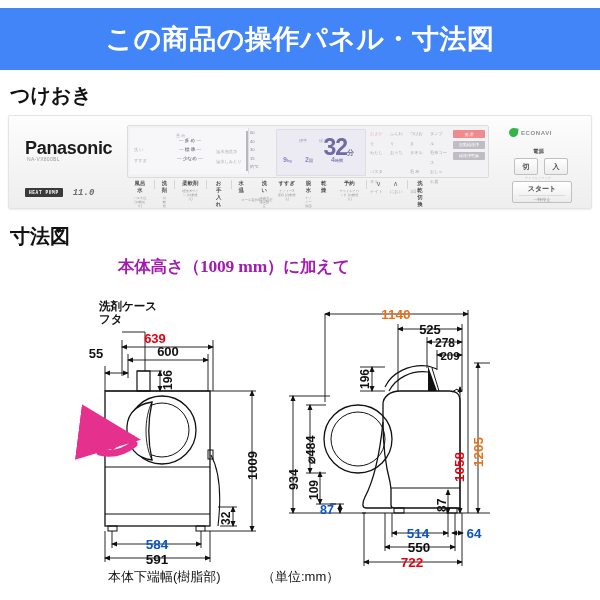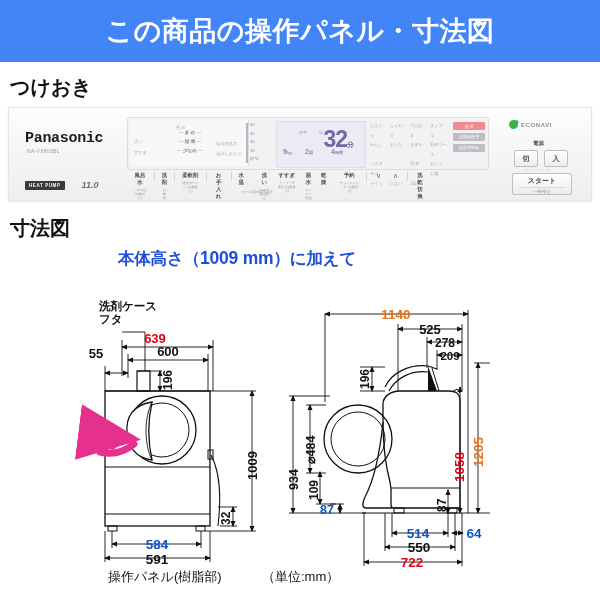--- a/index.html
+++ b/index.html
@@ -7,21 +7,21 @@
     width:600px;height:600px;overflow:hidden;
     background:#ffffff;
     font-family:"Liberation Sans","DejaVu Sans",sans-serif;
     color:#111;
     position:relative;
   }
   
   .header{
     height:62px;
     background:#4285f8;
-    display:flex;align-items:center;justify-content:center;
+    display:flex;align-items:center;justify-content:center;margin-top:8px;
   }
   .header-title{
     color:#ffffff;
     font-size:27px;
     font-weight:700;
     letter-spacing:0.5px;
     line-height:1;
   }
   
   .section-label{
@@ -34,29 +34,29 @@
     height:92px;
     position:relative;
     background:linear-gradient(180deg,#fdfdfd 0%, #f6f6f6 45%, #eeeeee 100%);
     border:1px solid #e4e4e4;
     border-radius:2px;
     box-shadow:0 1px 2px rgba(0,0,0,.08);
     overflow:hidden;
   }
   .brand{
     position:absolute;left:16px;top:22px;
-    font-size:15px;font-weight:700;letter-spacing:-0.3px;color:#1b1b1b;font-family:Liberation Mono, monospace;
+    font-size:18px;font-weight:700;letter-spacing:-0.3px;color:#1b1b1b;
   }
   .model{
     position:absolute;left:18px;top:40px;
     font-size:5px;color:#9a9a9a;letter-spacing:.3px;
   }
   .heatpump{
     position:absolute;left:16px;top:72px;
-    display:flex;align-items:flex-end;gap:17px;
+    display:flex;align-items:flex-start;gap:10px;font-family:Liberation Mono, monospace;
   }
   .heatpump-badge{
     background:#3a3a3a;color:#fff;font-size:4.5px;font-weight:700;
     padding:2px 4px;letter-spacing:.6px;border-radius:1px;
   }
   .capacity{font-size:9px;color:#6d6d6d;font-style:italic;font-weight:700;}
 
   
   .disp-strip{
     position:absolute;left:118px;top:9px;width:360px;height:51px;
@@ -140,22 +140,23 @@
     border:1px solid #c0c0c0;border-radius:2px;
     background:linear-gradient(180deg,#fff,#ececec);
     text-align:center;
   }
   .start-btn .s1{display:block;font-size:7px;font-weight:700;color:#4a4a4a;margin-top:2px;}
   .start-btn .s2{display:block;font-size:4.4px;color:#8f8f8f;border-top:1px solid #dadada;margin:1px 6px 0;padding-top:.5px;}
 
   
   .note{
     margin:6px 0 0 118px;
-    color:#1d4ed8;font-weight:700;font-size:16.5px;line-height:21px;
+    color:#a21caf;font-weight:700;font-size:16.5px;line-height:21px;
     letter-spacing:-0.2px;
+    font-family:Liberation Serif, serif;
   }
   .note .big{font-size:17.5px;}
   .dim-area{position:absolute;left:0;top:292px;width:600px;height:308px;}
   .dim-svg{display:block;}
   .capt{
     position:absolute;left:108px;top:568px;font-size:13px;color:#111;
   }
   .capt2{position:absolute;left:262px;top:568px;font-size:13px;color:#111;}
 </style>
 </head>
@@ -513,14 +514,14 @@
     <text x="0" y="0" font-size="13.5" fill="#e60012" transform="translate(464,190) rotate(-90)">1058</text>
     <text x="0" y="0" font-size="12" fill="#111" transform="translate(446,220) rotate(-90)">87</text>
     <text x="418" y="246" font-size="13.5" fill="#0b55c4" text-anchor="middle">514</text>
     <text x="474" y="246" font-size="13.5" fill="#0b55c4" text-anchor="middle">64</text>
     <text x="419" y="260" font-size="13.5" fill="#111" text-anchor="middle">550</text>
     <text x="412" y="275" font-size="13.5" fill="#e60012" text-anchor="middle">722</text>
   </g>
 </svg>
 </div>
 
-<div class="capt">操作パネル(樹脂部)</div>
+<div class="capt">本体下端幅(樹脂部)</div>
 <div class="capt2">（単位:mm）</div>
 
 </body></html>

